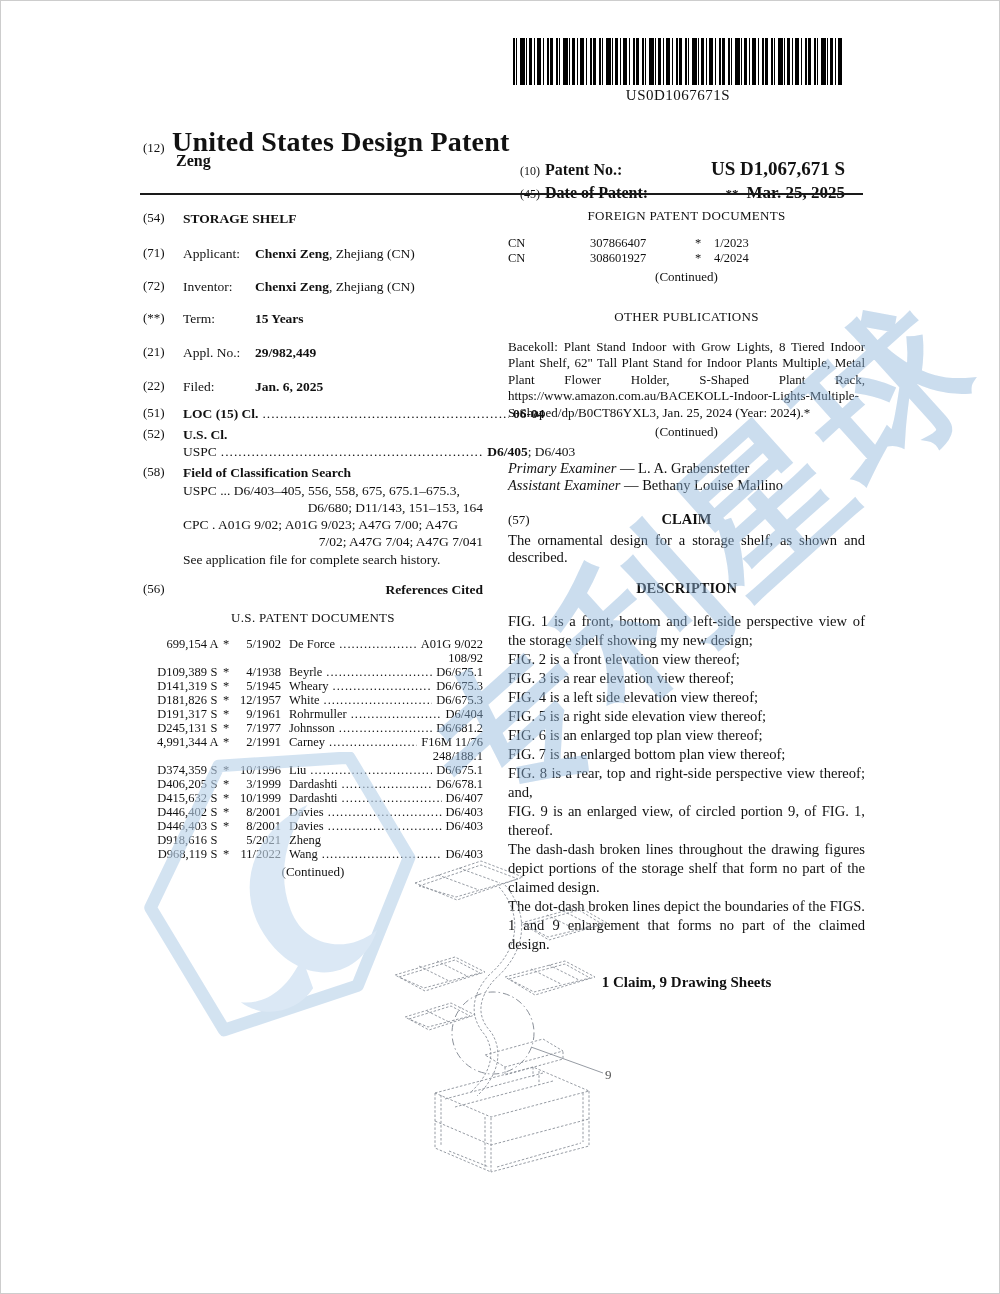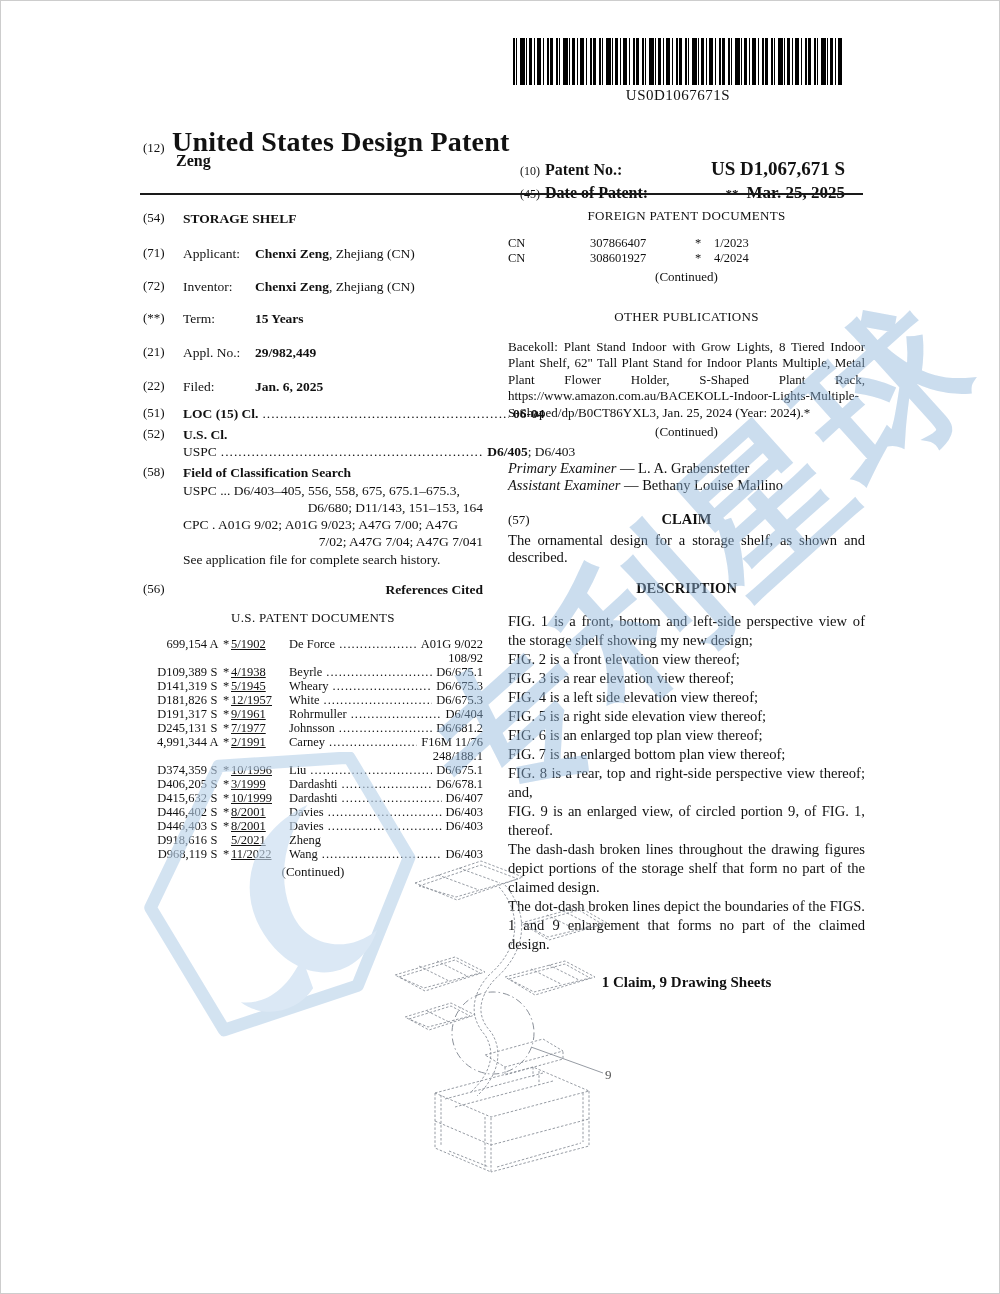--- a/index.html
+++ b/index.html
@@ -52,21 +52,21 @@
   .flexline{display:flex;align-items:baseline;}
   .r{text-align:right;}
   
   .refs-title{font-weight:bold;text-align:right;}
   .usdocs{text-align:center;margin:12px 0 10px 0;font-size:13px;letter-spacing:.3px;}
   .reftable{font-size:12.5px;line-height:14px;}
   .ref-line{display:flex;align-items:baseline;}
   .ref-no{width:64px;flex:none;text-align:right;}
   .ref-kind{width:14px;flex:none;text-align:center;}
   .ref-star{width:10px;flex:none;text-align:center;}
-  .ref-date{width:50px;flex:none;text-decoration:underline;}
+  .ref-date{width:50px;flex:none;text-align:right;}
   .ref-name{margin-left:8px;}
   .ref-cls{text-align:right;}
   .ref-cont{text-align:right;line-height:14px;}
   .continued{text-align:center;margin-top:3px;}
   
   .sec-title{text-align:center;font-size:13px;letter-spacing:.3px;}
   .foreign-table{margin-top:11px;font-size:12.5px;line-height:15px;}
   .fr-line{display:flex;}
   .fr-country{width:82px;flex:none;}
   .fr-no{width:92px;flex:none;}

